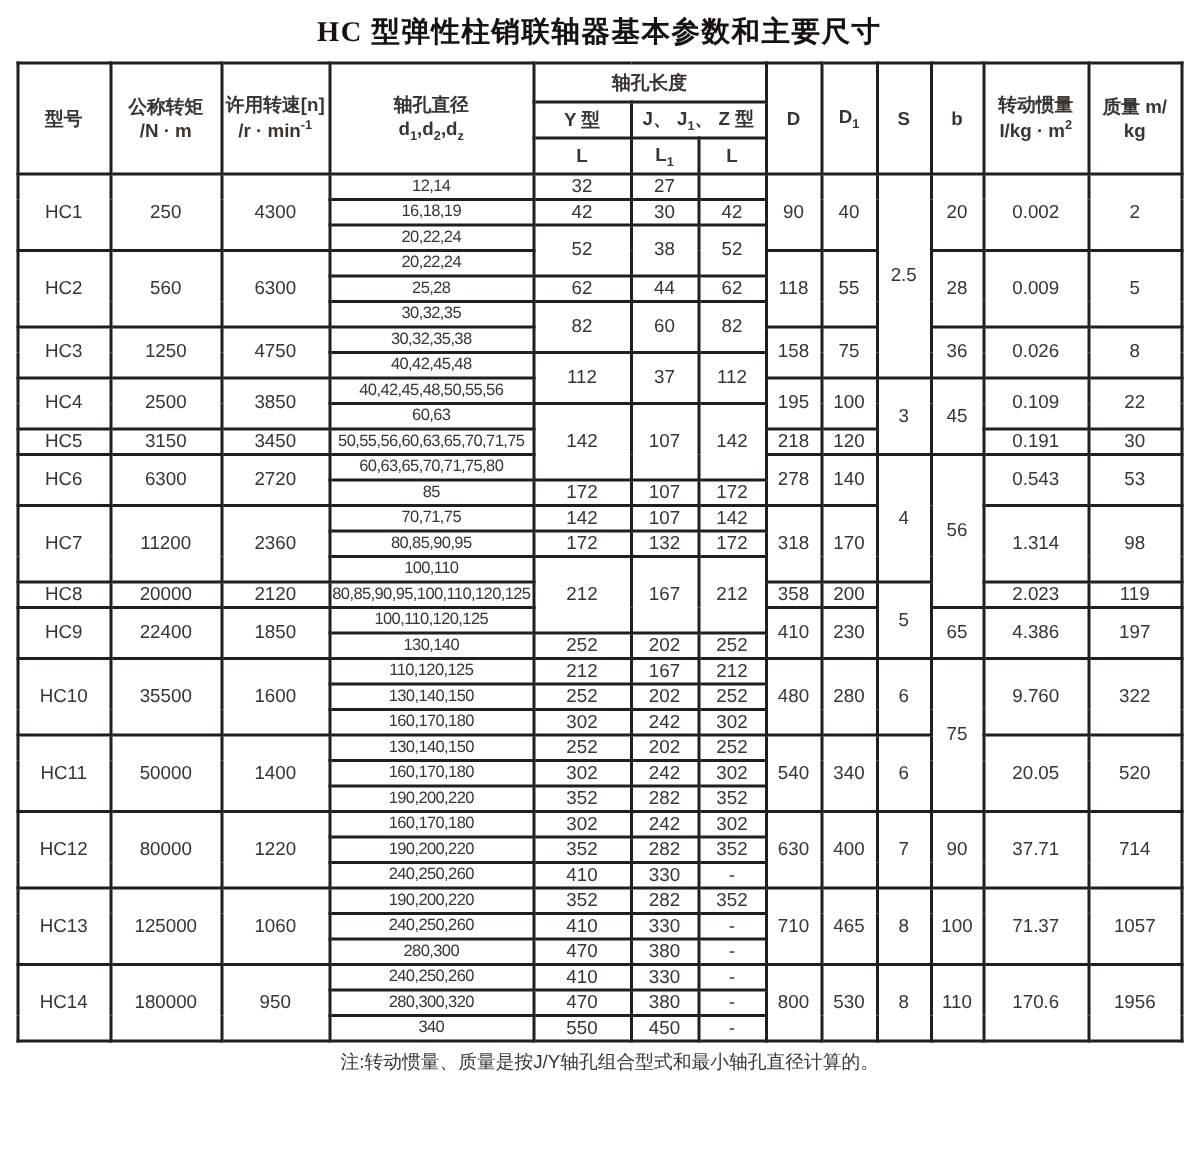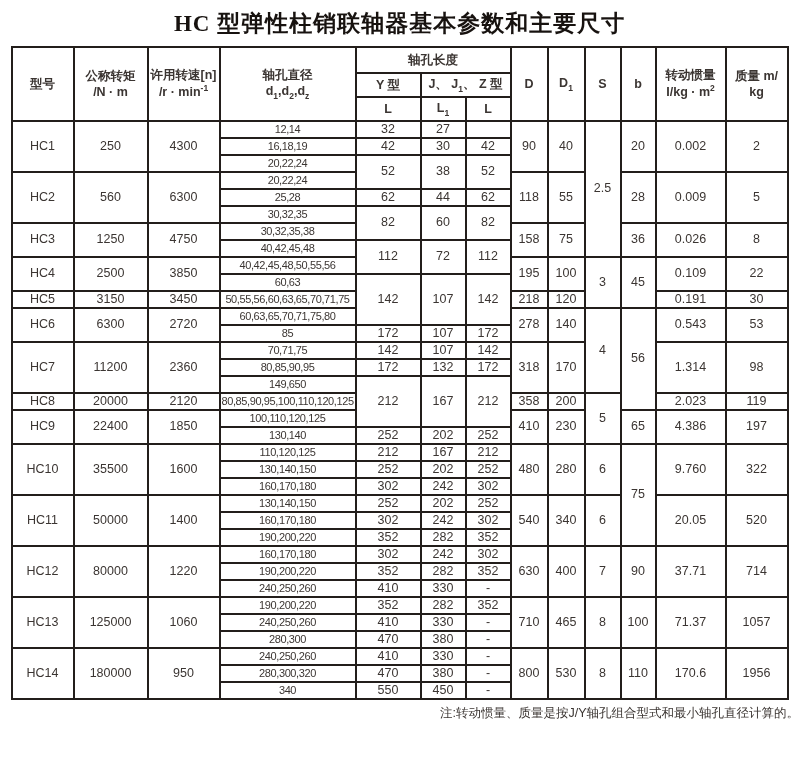--- a/index.html
+++ b/index.html
@@ -7,21 +7,21 @@
   body {
     width:799px; height:768px; overflow:hidden;
     font-family:"Liberation Sans","DejaVu Sans",sans-serif;
     color:#3b3532;
   }
   .page { position:relative; width:799px; height:768px; background:#fff; }
   .title {
     padding-top:8px; padding-bottom:7px;
     text-align:center;
     font-family:"Liberation Serif","DejaVu Serif",serif;
-    font-weight:700; font-size:23px; letter-spacing:1px;
+    font-weight:700; font-size:19px; letter-spacing:1px;
     color:#17120f;
   }
   table.spec-table {
     border-collapse:collapse; table-layout:fixed;
     margin:0 auto; width:776px;
   }
   .spec-table th, .spec-table td {
     border:2px solid #231e1b;
     text-align:center; vertical-align:middle;
     padding:0 1px;
@@ -36,21 +36,21 @@
   .spec-table tbody td {
     font-size:12.5px; height:17px; line-height:1.05;
     white-space:nowrap;
   }
   .spec-table td.dcol {
     font-size:11px; letter-spacing:-0.4px;
   }
   .spec-table sub, .spec-table sup { font-size:8.5px; letter-spacing:0; }
   .footnote {
     margin:5px 0 0 14px;
-    font-size:12.5px; color:#3b3532; text-align:right;
+    font-size:12.5px; color:#3b3532; text-align:center;
   }
 </style>
 </head>
 <body>
 
 <div class="page">
 
   <div class="title">HC 型弹性柱销联轴器基本参数和主要尺寸</div>
 
   <table class="spec-table">
@@ -151,21 +151,21 @@
           <td class="dcol">30,32,35,38</td>
           <td rowspan="2">158</td>
           <td rowspan="2">75</td>
           <td rowspan="2">36</td>
           <td rowspan="2">0.026</td>
           <td rowspan="2">8</td>
         </tr>
         <tr>
           <td class="dcol">40,42,45,48</td>
           <td rowspan="2">112</td>
-          <td rowspan="2">72</td>
+          <td rowspan="2">37</td>
           <td rowspan="2">112</td>
         </tr>
         <tr>
           <td rowspan="2">HC4</td>
           <td rowspan="2">2500</td>
           <td rowspan="2">3850</td>
           <td class="dcol">40,42,45,48,50,55,56</td>
           <td rowspan="2">195</td>
           <td rowspan="2">100</td>
           <td rowspan="3">3</td>
@@ -220,21 +220,21 @@
           <td rowspan="3">1.314</td>
           <td rowspan="3">98</td>
         </tr>
         <tr>
           <td class="dcol">80,85,90,95</td>
           <td>172</td>
           <td>132</td>
           <td>172</td>
         </tr>
         <tr>
-          <td class="dcol">149,650</td>
+          <td class="dcol">100,110</td>
           <td rowspan="3">212</td>
           <td rowspan="3">167</td>
           <td rowspan="3">212</td>
         </tr>
         <tr>
           <td>HC8</td>
           <td>20000</td>
           <td>2120</td>
           <td class="dcol">80,85,90,95,100,110,120,125</td>
           <td>358</td>

